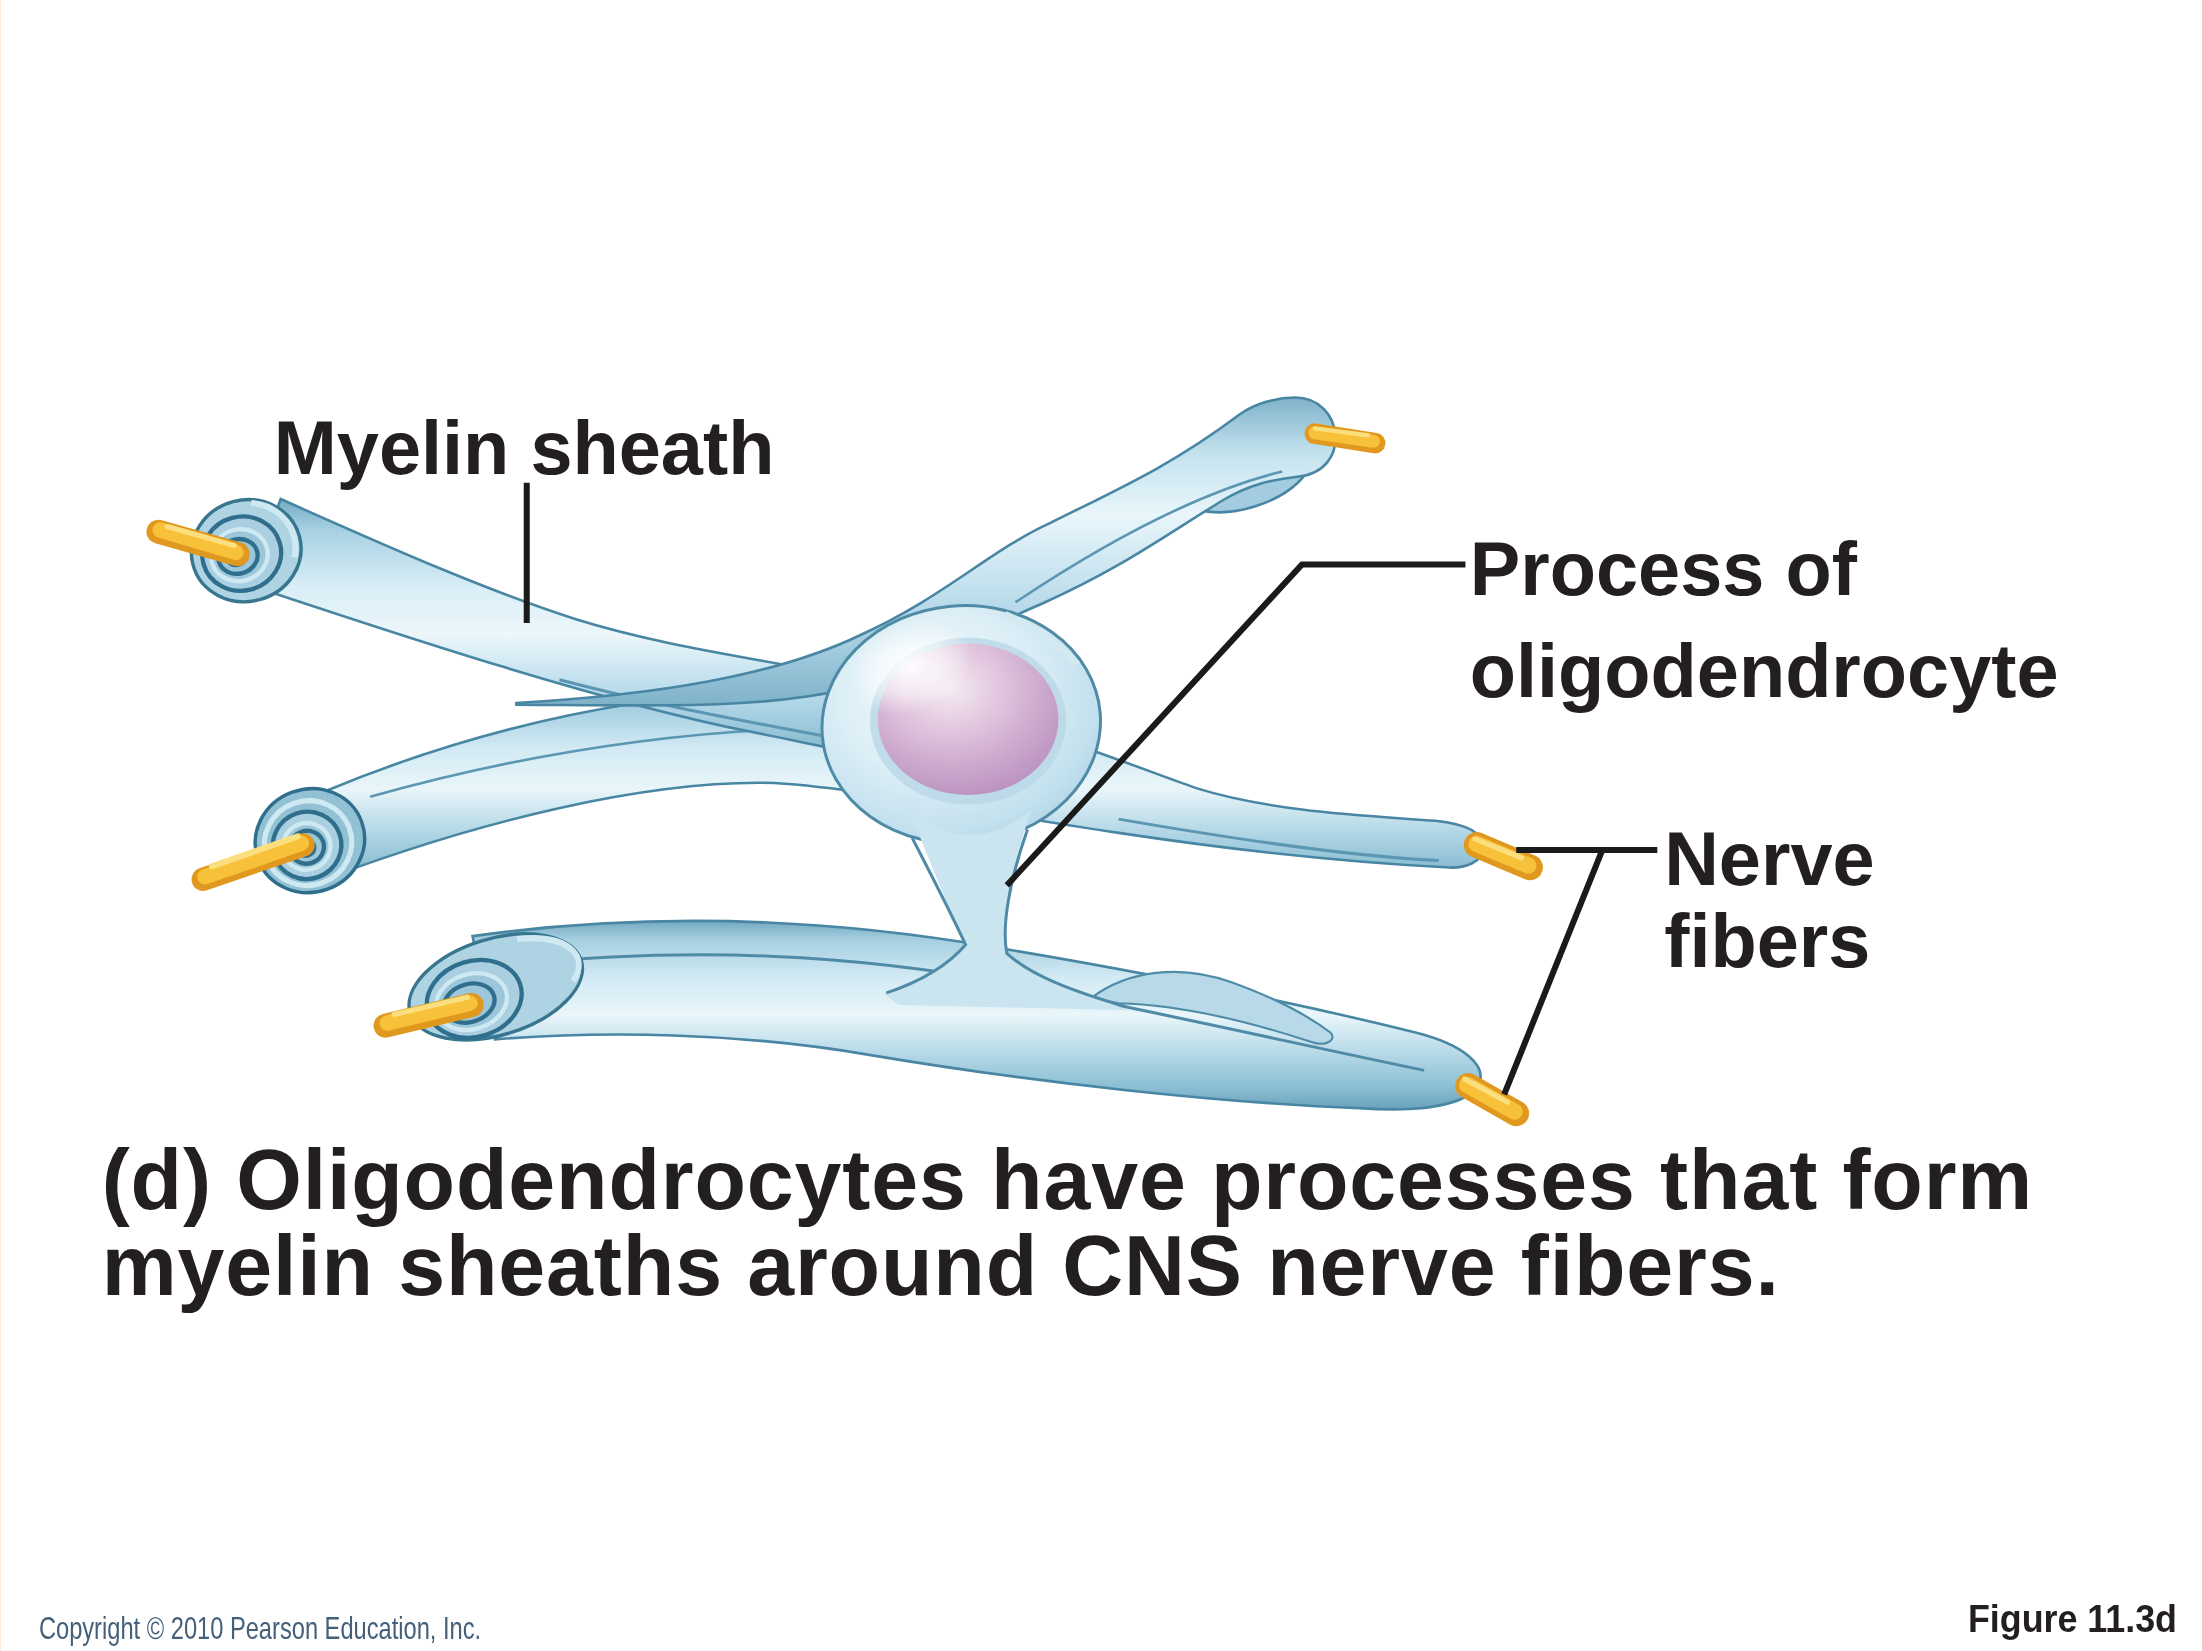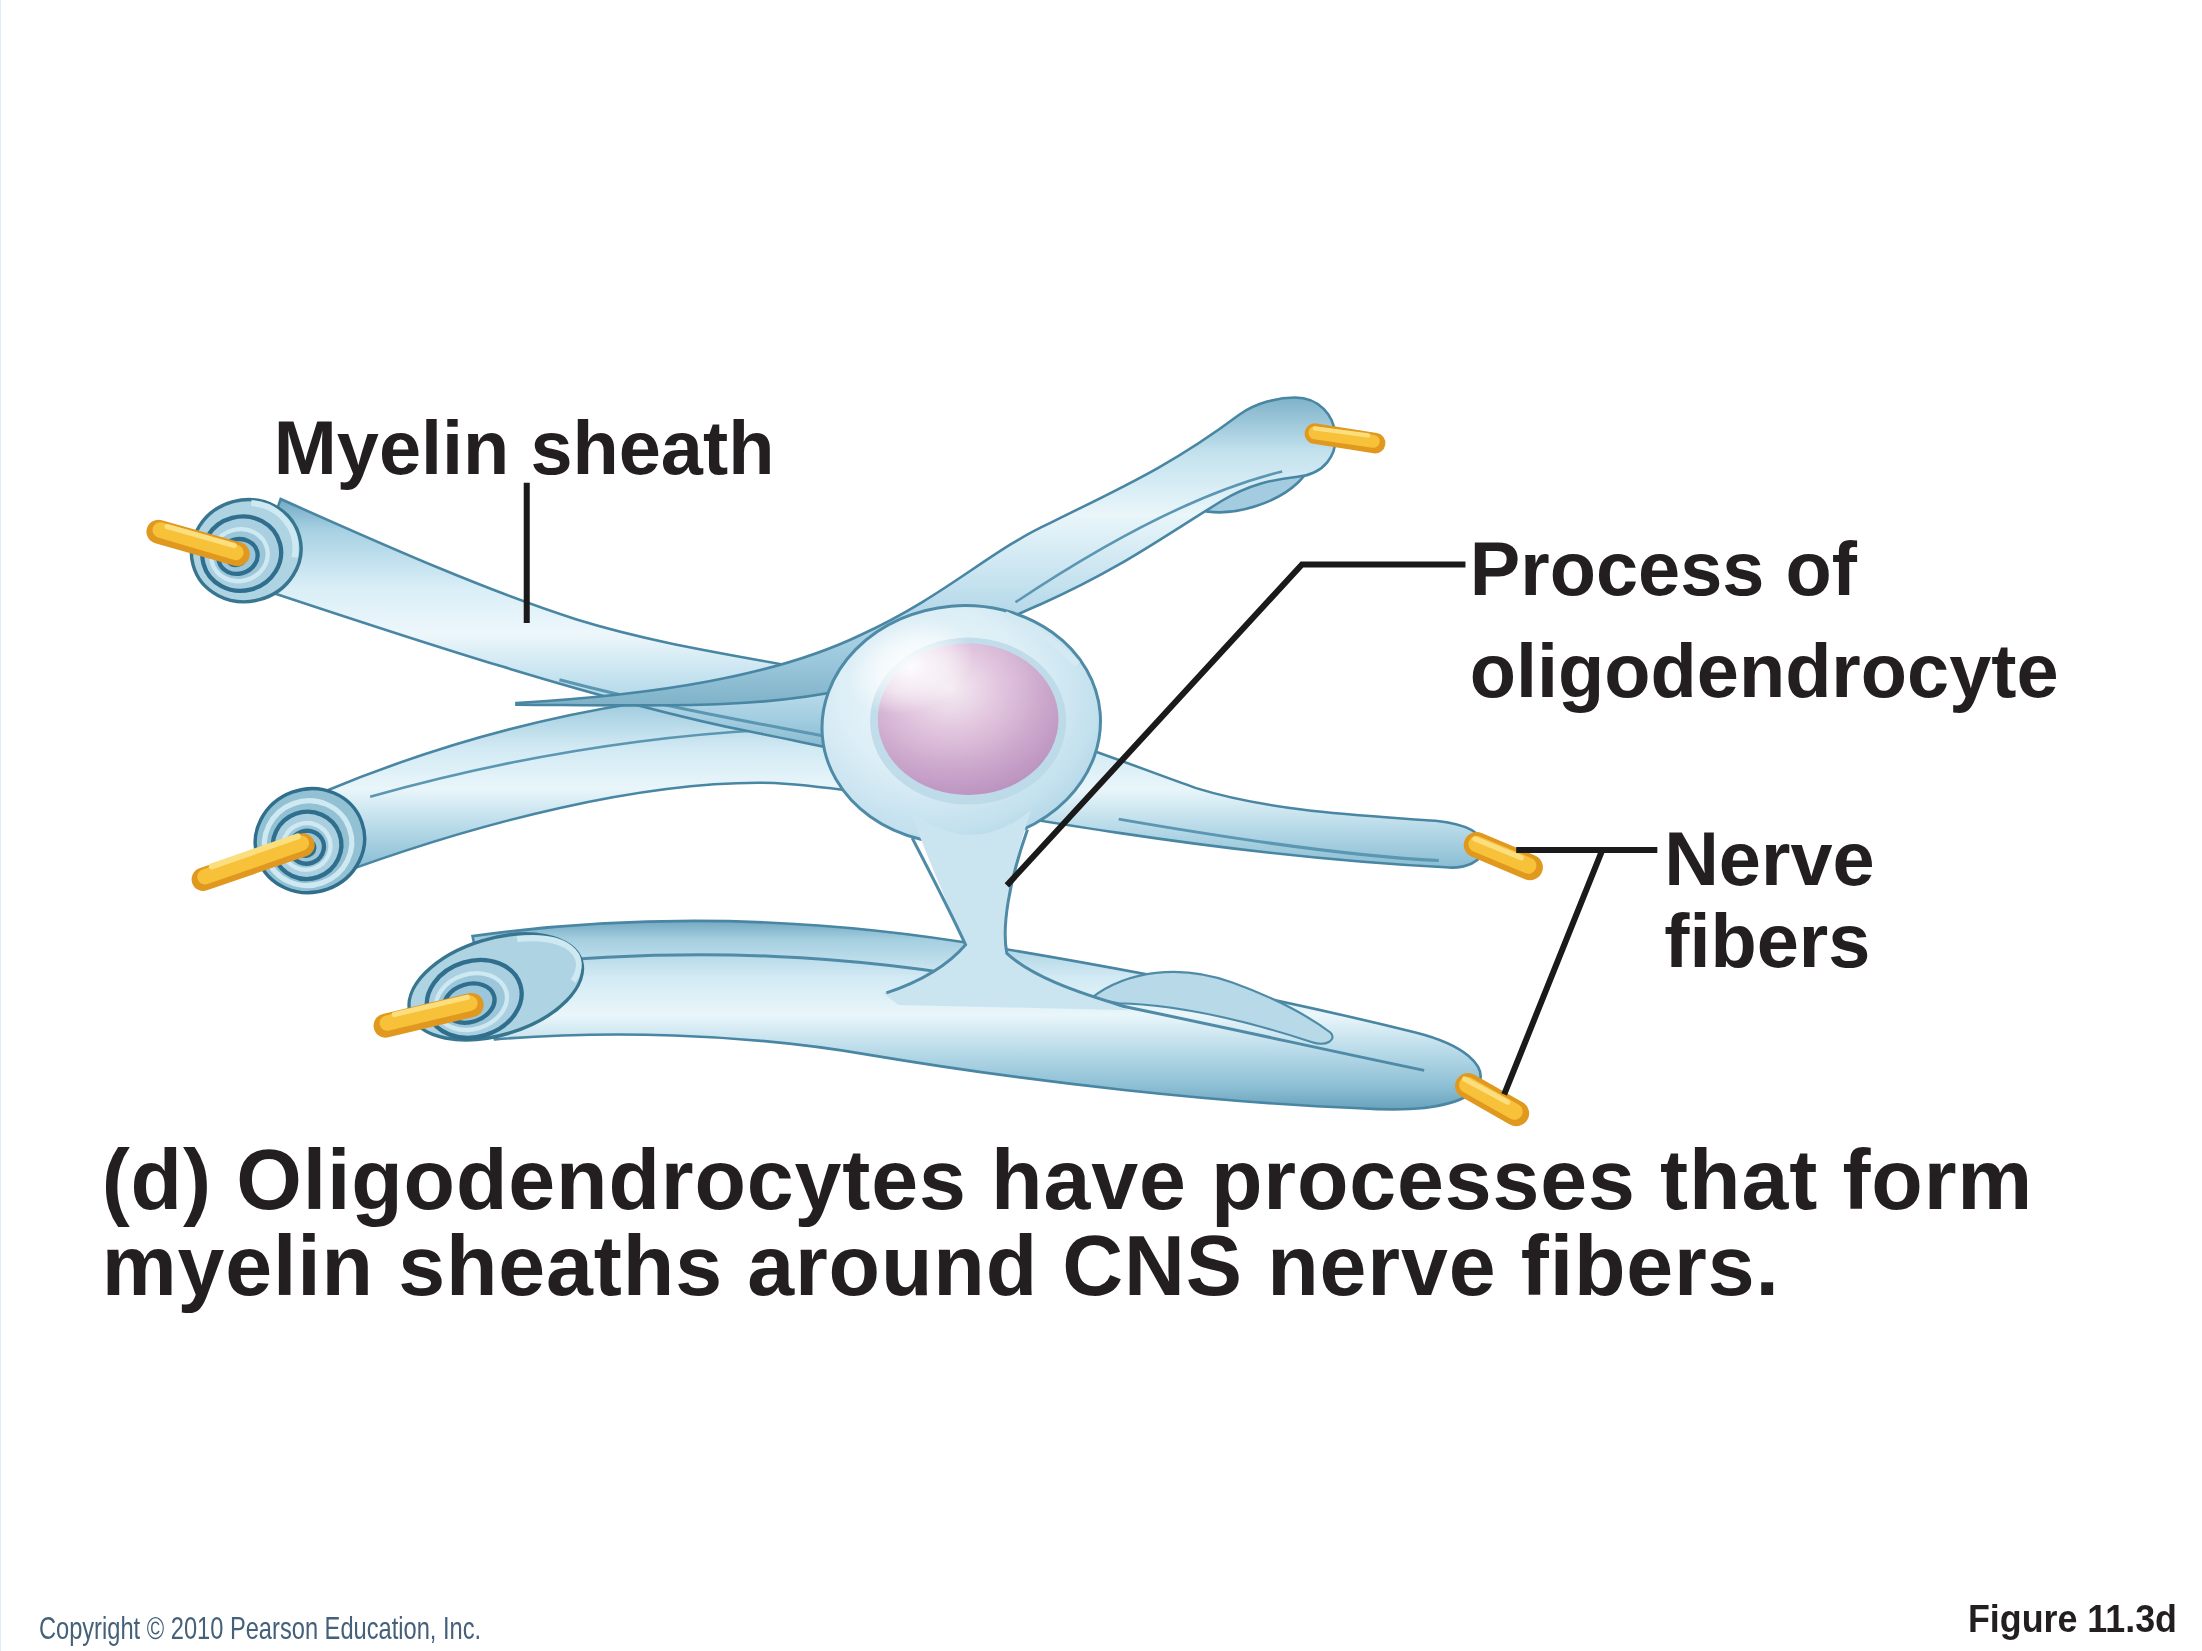--- a/index.html
+++ b/index.html
@@ -1,16 +1,16 @@
 <!DOCTYPE html>
 <html style="font-size:13.8px"><head>
 <meta charset="utf-8">
 <style>
   html,body{margin:0;padding:0;background:#ffffff;}
-  .page{width:2203px;height:1652px;position:relative;overflow:hidden;background:#3b82f6;}
+  .page{width:2203px;height:1652px;position:relative;overflow:hidden;background:#f97316;}
   svg{display:block;}
 </style>
 </head>
 <body>
 <div class="page">
 <svg width="2203" height="1652" viewBox="0 0 2560 1920">
 <defs>
   <linearGradient id="gTube" x1="0" y1="0" x2="0" y2="1">
     <stop offset="0" stop-color="#74a9c1"></stop>
     <stop offset="0.10" stop-color="#a5cfe0"></stop>

